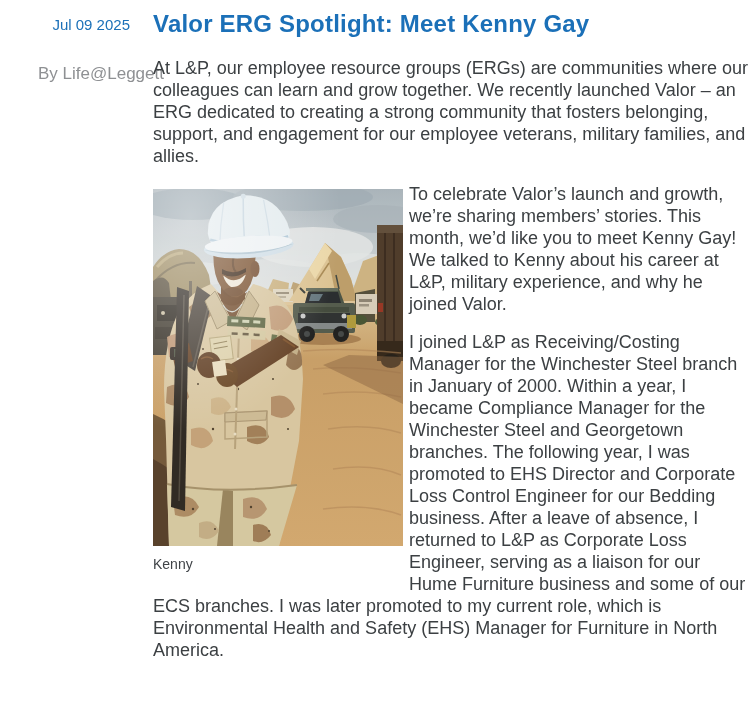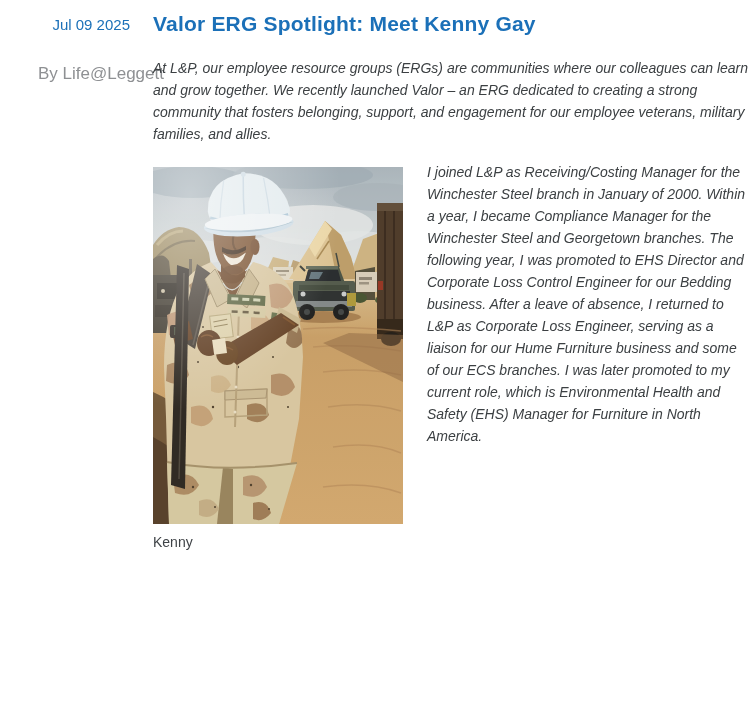--- a/index.html
+++ b/index.html
@@ -40,39 +40,38 @@
     margin-top:30px;
     white-space:nowrap;
   }
   .content{
     width:602px;
     flex:none;
     margin-left:23px;
   }
   h1.title{
     margin:0 0 19px 0;
-    font-size:21px;
+    font-size:24px;
     line-height:28px;
     font-weight:700;
     letter-spacing:.2px;
     color:var(--accent-blue);
   }
   .content p{
     margin:0 4px 16px 0;
-    font-size:14px;
+    font-size:18px;
     line-height:22px;
-    font-style:italic;
   }
   p.question{
     font-weight:700;
   }
   figure.photo-fig{
     float:left;
     width:250px;
-    margin:6px 24px 0 0;
+    margin:6px 6px 0 0;
     padding:0;
   }
   .photo{
     width:250px;
     height:357px;
     overflow:hidden;
     background:#cfd6d9;
   }
   .photo svg{display:block;}
   figcaption{
@@ -321,19 +320,20 @@
             <line x1="31" y1="106" x2="26" y2="312" stroke="#4a443c" stroke-width="1.5"></line>
           </g>
 
           <rect width="250" height="357" fill="#d9b98a" opacity=".06"></rect>
           <rect width="250" height="357" fill="url(#glow)"></rect>
         </svg>
       </div>
       <figcaption>Kenny</figcaption>
     </figure>
 
+    <p>To celebrate Valor’s launch and growth, we’re sharing members’ stories. This month, we’d like you to meet Kenny Gay! We talked to Kenny about his career at L&amp;P, military experience, and why he joined Valor.</p>
 
 
     <p>I joined L&amp;P as Receiving/Costing Manager for the Winchester Steel branch in January of 2000. Within a year, I became Compliance Manager for the Winchester Steel and Georgetown branches. The following year, I was promoted to EHS Director and Corporate Loss Control Engineer for our Bedding business. After a leave of absence, I returned to L&amp;P as Corporate Loss Engineer, serving as a liaison for our Hume Furniture business and some of our ECS branches. I was later promoted to my current role, which is Environmental Health and Safety (EHS) Manager for Furniture in North America.</p>
 
   </main>
 
 </div>
 
 </body></html>

